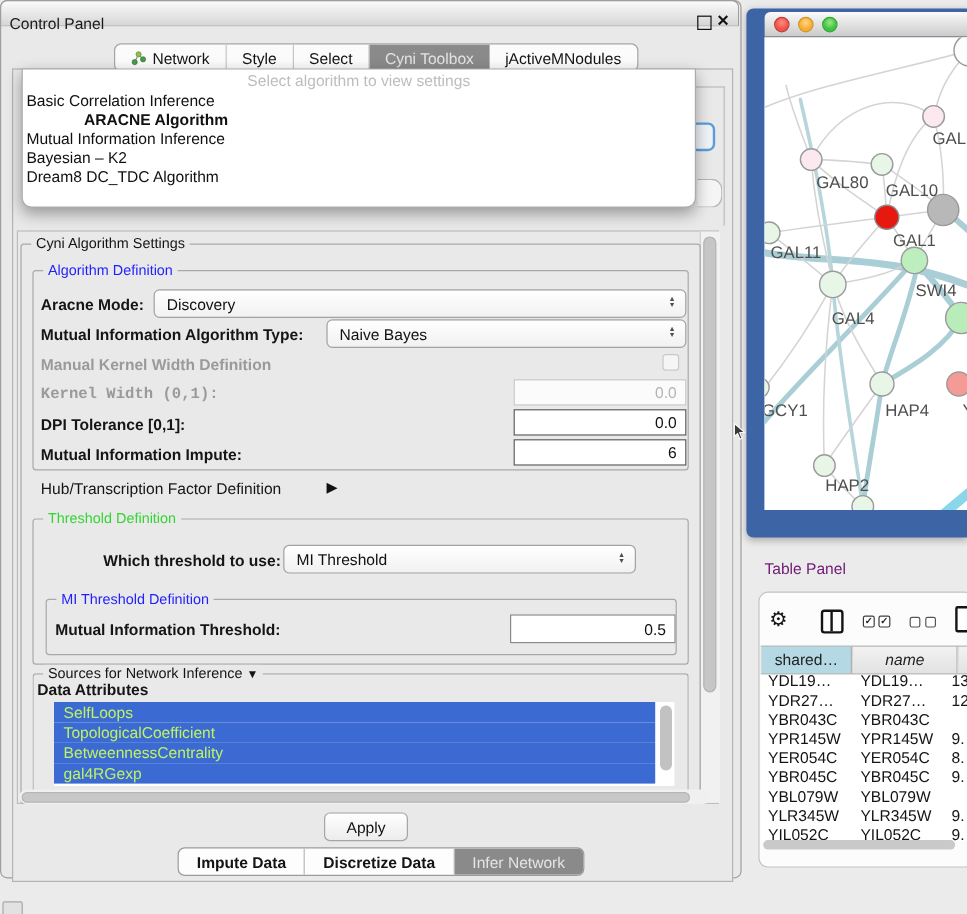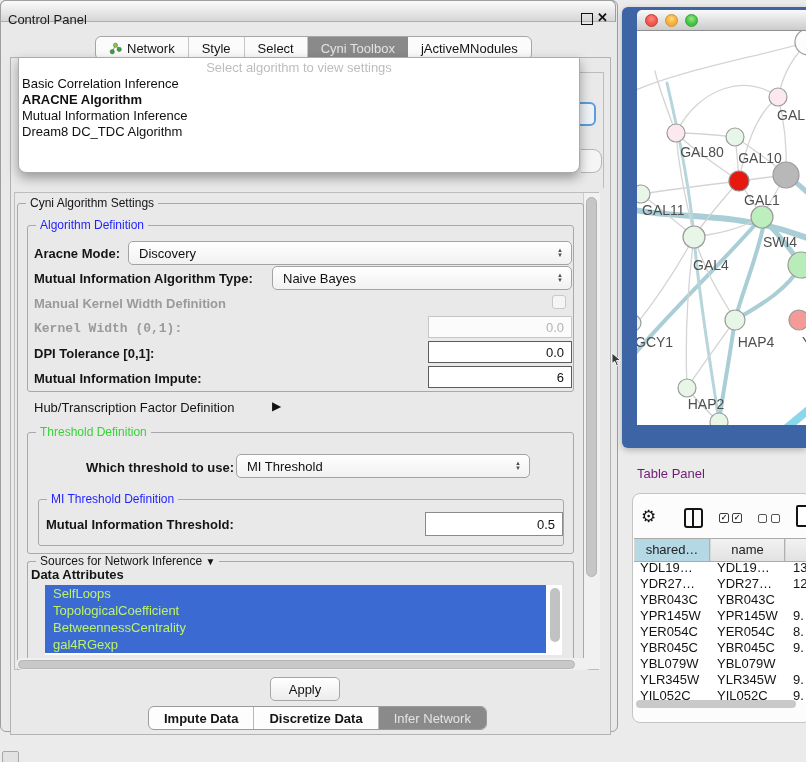--- a/index.html
+++ b/index.html
@@ -21,21 +21,21 @@
   .cp-content{left:10px;top:57px;width:599px;height:676px;border:1px solid #b3b3b3;background:#e9e9e9;}
   
   .frag-vline{left:603px;top:72px;width:1px;height:116px;background:#bcbcbc;}
   .frag-hline{left:580px;top:72px;width:24px;height:1px;background:#bcbcbc;}
   .frag-blue{left:575px;top:102px;width:17px;height:20px;border:2px solid #5b9dd9;border-radius:6px;background:#eef3f8;}
   .frag-field{left:581px;top:149px;width:20px;height:22px;border:1px solid #b5b5b5;border-left:none;border-radius:0 9px 9px 0;background:#f5f5f5;}
   
   .dd-overlay{left:18px;top:57px;width:562px;height:116px;background:#fff;border:1px solid #ababab;border-radius:0 0 8px 8px;box-shadow:0 5px 12px rgba(0,0,0,0.35);z-index:50;box-sizing:border-box;padding-top:2px;}
   .dd-placeholder{height:16px;text-align:center;font-size:13px;color:#bdbdbd;line-height:16px;}
   .dd-item{font-size:13px;color:#101010;line-height:16px;padding-left:3px;white-space:nowrap;}
-  .dd-item.sel{font-weight:bold;}
+  .dd-item.sel{font-weight:bold;margin-left:48px;}
   
   .viewport{left:14px;top:192px;width:585px;height:478px;border:1px solid #bdbdbd;background:#e9e9e9;overflow:hidden;box-sizing:border-box;}
   .vtrack{left:583px;top:193px;width:16px;height:476px;background:#f1f1f1;border-left:1px solid #cccccc;}
   .vthumb{left:586px;top:197px;width:11px;height:380px;background:#c6c6c6;border:1px solid #b2b2b2;border-radius:6px;box-sizing:border-box;}
   .hs-track{left:16px;top:658px;width:576px;height:12px;background:#f0f0f0;border-radius:6px;}
   .hs-thumb{left:18px;top:660px;width:557px;height:9px;background:#c8c8c8;border:1px solid #b6b6b6;border-radius:5px;box-sizing:border-box;}
   
   .tborder{position:absolute;border:1px solid #a9a9a9;border-radius:3px;}
   .tlegend{position:absolute;top:-8px;left:8px;background:#e9e9e9;padding:0 4px;font-size:12px;line-height:15px;color:#141414;white-space:nowrap;}
   .tlegend.blue{color:#1f1fff;}
@@ -129,20 +129,21 @@
       <span>jActiveMNodules</span>
     </div>
   </div>
 
 <div class="abs dd-overlay">
   <div class="dd-placeholder">Select algorithm to view settings</div>
   <div>
       <div class="dd-item">Basic Correlation Inference</div>
       <div class="dd-item sel">ARACNE Algorithm</div>
       <div class="dd-item">Mutual Information Inference</div>
+      <div class="dd-item">Bayesian – K2</div>
       <div class="dd-item">Dream8 DC_TDC Algorithm</div>
     </div>
 </div>
 
 <div class="abs viewport"></div>
 <div class="abs vtrack"></div>
 <div class="abs vthumb"></div>
 
 <div class="tborder" style="left:17px;top:203px;width:565px;height:465px;">
   <span class="tlegend">Cyni Algorithm Settings</span>
@@ -305,21 +306,21 @@
 <div class="abs tp-panel"></div>
 <div class="abs gear">⚙</div>
 <div class="abs colicon"></div>
 <div class="abs cbx" style="left:719px;top:513px;">✓</div>
 <div class="abs cbx" style="left:732px;top:513px;">✓</div>
 <div class="abs cbx" style="left:758px;top:514px;width:9px;height:9px;border-color:#555;"></div>
 <div class="abs cbx" style="left:771px;top:514px;width:9px;height:9px;border-color:#555;"></div>
 <div class="abs docicon"></div>
 <div class="abs tp-header">
     <div class="tp-col sel" style="width: 76px;">shared…</div>
-    <div class="tp-col" style="width: 75px;">name</div>
+    <div class="tp-col" style="width: 88px; font-style: italic;">name</div>
     <div class="tp-col" style="width: 27px;"></div>
   </div>
 <div class="abs tp-rows">
     <div class="tp-row">
       <span class="c0">YDL19…</span>
       <span class="c1">YDL19…</span>
       <span class="c2">13</span>
     </div>
     <div class="tp-row">
       <span class="c0">YDR27…</span>

